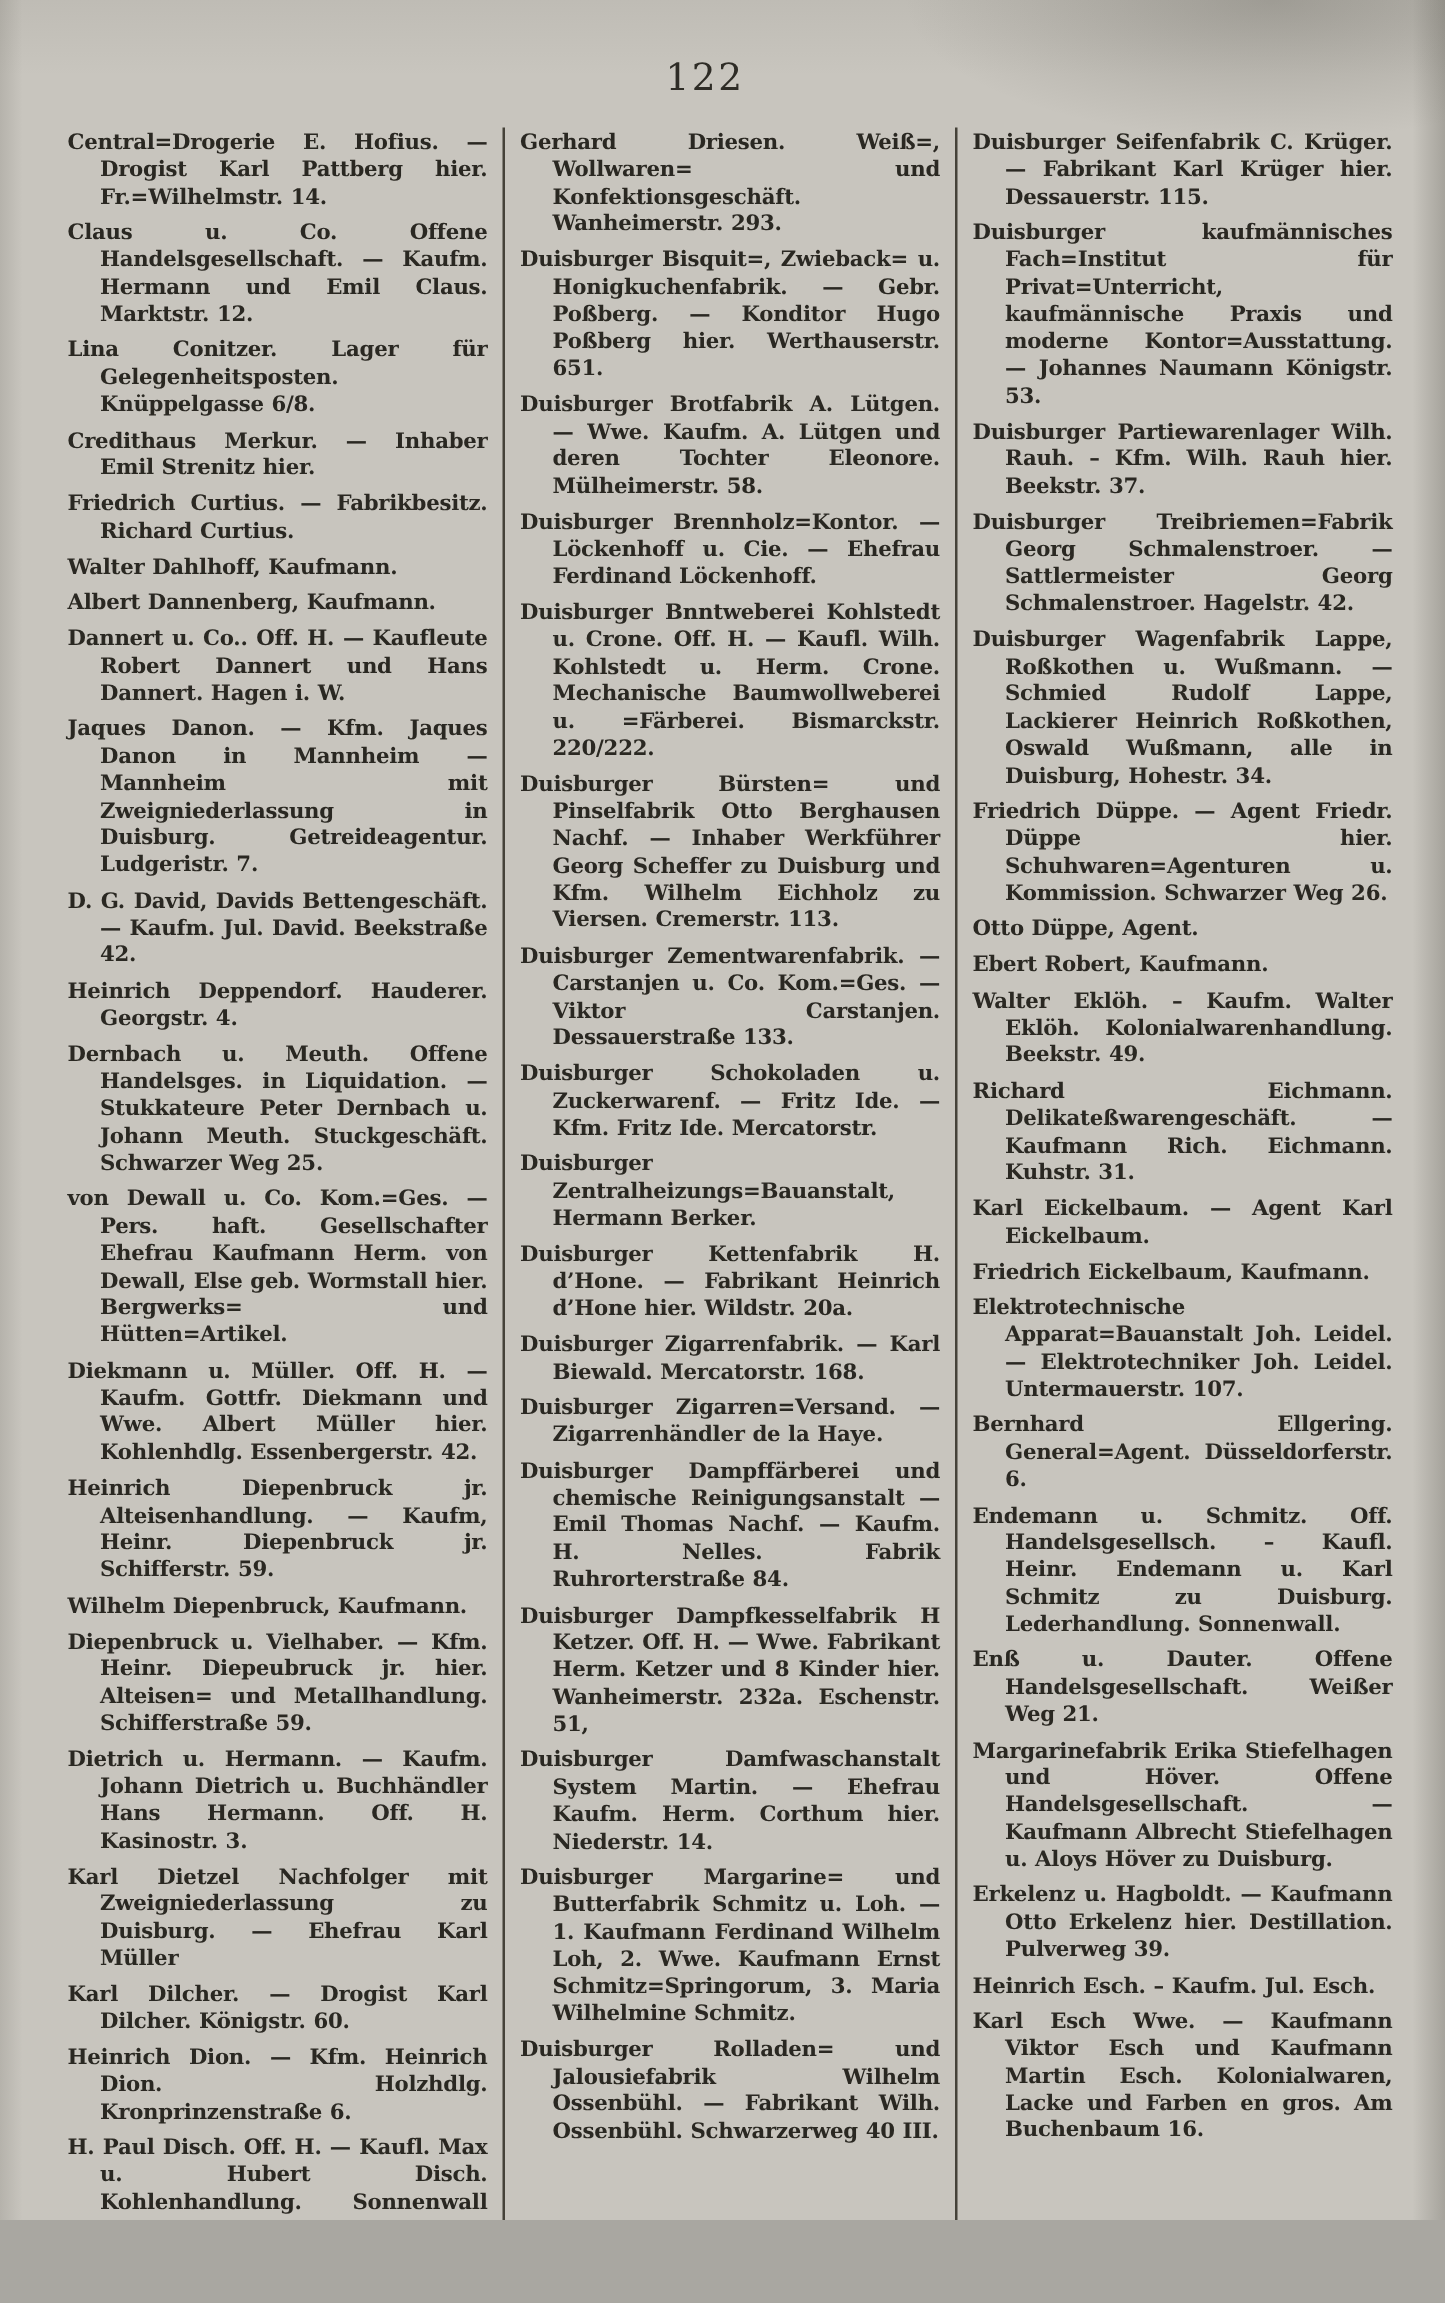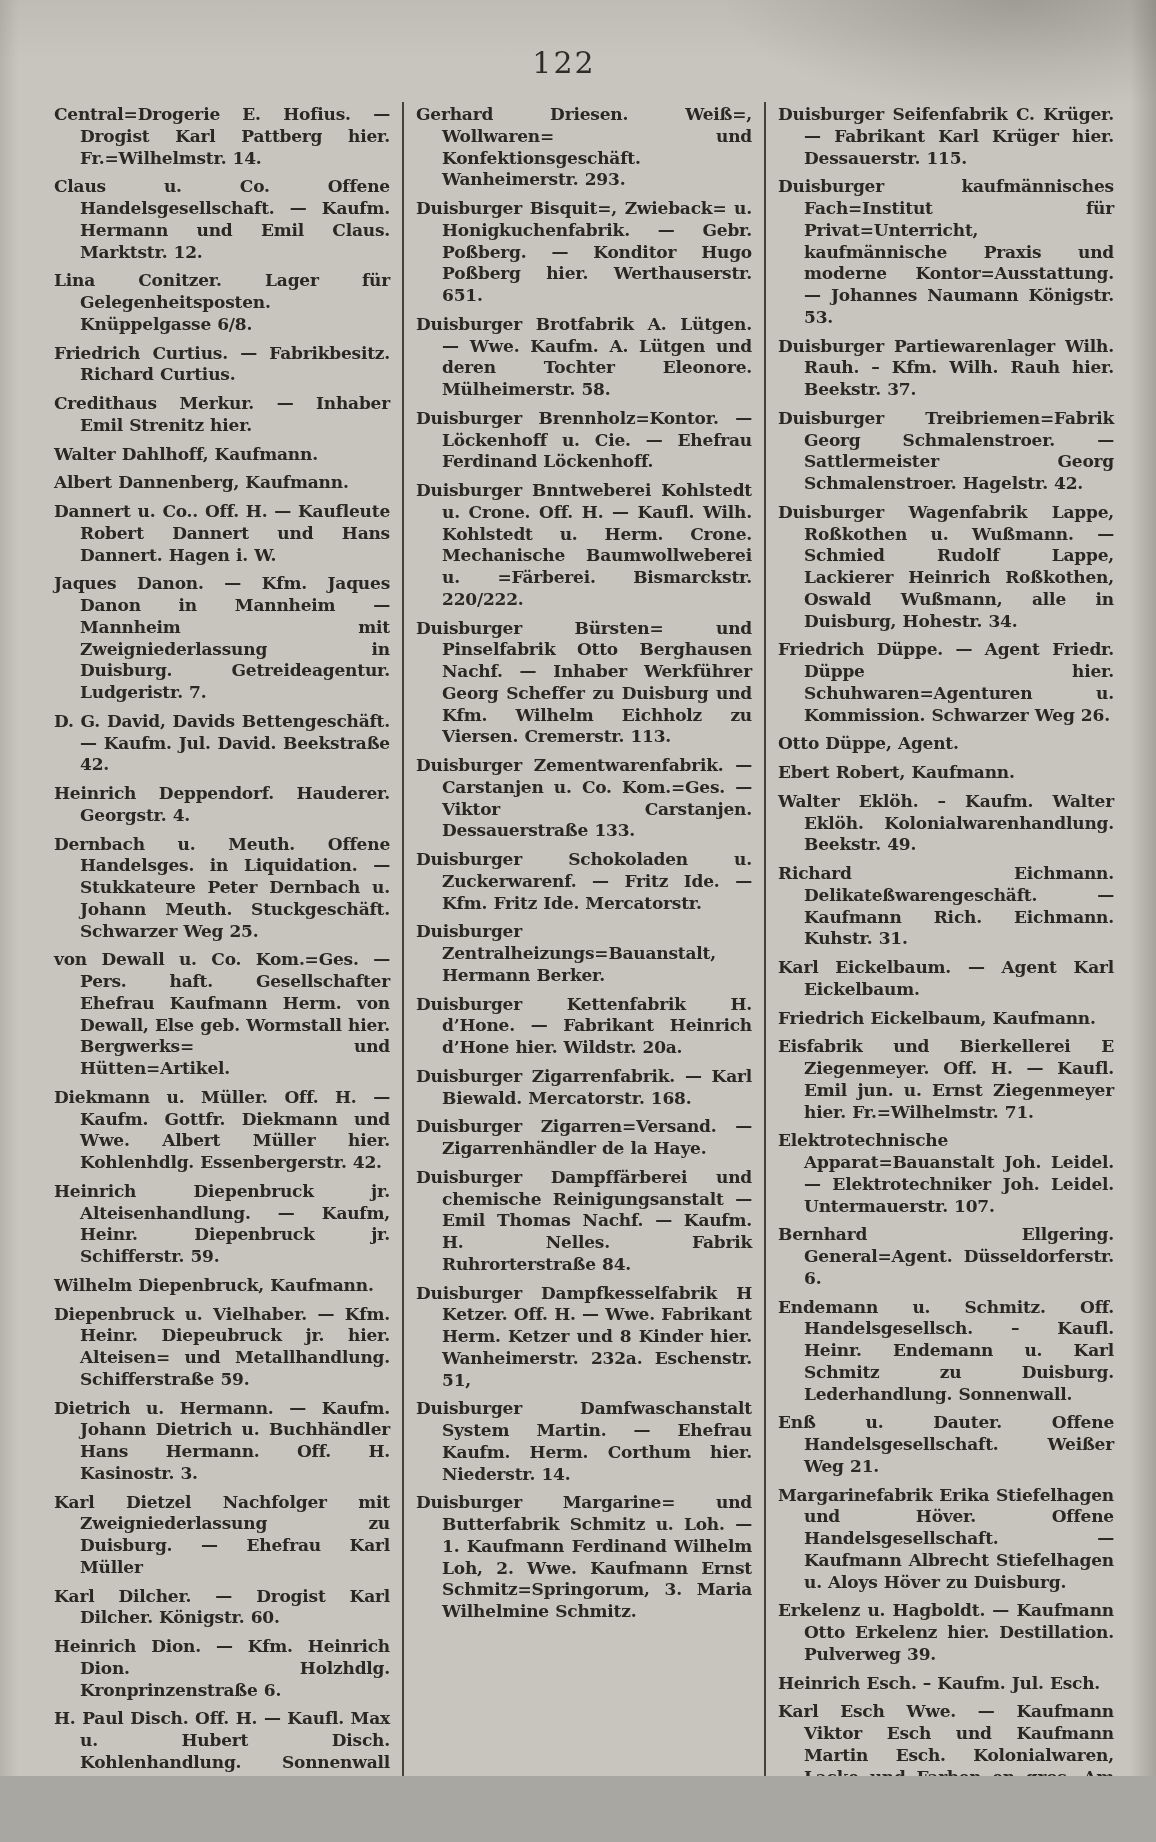--- a/index.html
+++ b/index.html
@@ -57,22 +57,22 @@
 </head>
 <body>
 
 <div class="sheet">
   <div class="page-number">122</div>
   <div class="columns">
     <div class="column">
         <p class="entry">Central=Drogerie E. Hofius. — Drogist Karl Pattberg hier. Fr.=Wilhelmstr. 14.</p>
         <p class="entry">Claus u. Co. Offene Handelsgesellschaft. — Kaufm. Hermann und Emil Claus. Marktstr. 12.</p>
         <p class="entry">Lina Conitzer. Lager für Gelegenheitsposten. Knüppelgasse 6/8.</p>
+        <p class="entry">Credithaus Merkur. — Inhaber Emil Strenitz hier.</p>
         <p class="entry">Friedrich Curtius. — Fabrikbesitz. Richard Curtius.</p>
-        <p class="entry">Credithaus Merkur. — Inhaber Emil Strenitz hier.</p>
         <p class="entry">Walter Dahlhoff, Kaufmann.</p>
         <p class="entry">Albert Dannenberg, Kaufmann.</p>
         <p class="entry">Dannert u. Co.. Off. H. — Kaufleute Robert Dannert und Hans Dannert. Hagen i. W.</p>
         <p class="entry">Jaques Danon. — Kfm. Jaques Danon in Mannheim — Mannheim mit Zweigniederlassung in Duisburg. Getreideagentur. Ludgeristr. 7.</p>
         <p class="entry">D. G. David, Davids Bettengeschäft. — Kaufm. Jul. David. Beekstraße 42.</p>
         <p class="entry">Heinrich Deppendorf. Hauderer. Georgstr. 4.</p>
         <p class="entry">Dernbach u. Meuth. Offene Handelsges. in Liquidation. — Stukkateure Peter Dernbach u. Johann Meuth. Stuckgeschäft. Schwarzer Weg 25.</p>
         <p class="entry">von Dewall u. Co. Kom.=Ges. — Pers. haft. Gesellschafter Ehefrau Kaufmann Herm. von Dewall, Else geb. Wormstall hier. Bergwerks= und Hütten=Artikel.</p>
         <p class="entry">Diekmann u. Müller. Off. H. — Kaufm. Gottfr. Diekmann und Wwe. Albert Müller hier. Kohlenhdlg. Essenbergerstr. 42.</p>
         <p class="entry">Heinrich Diepenbruck jr. Alteisenhandlung. — Kaufm, Heinr. Diepenbruck jr. Schifferstr. 59.</p>
@@ -96,35 +96,35 @@
         <p class="entry">Duisburger Zementwarenfabrik. — Carstanjen u. Co. Kom.=Ges. — Viktor Carstanjen. Dessauerstraße 133.</p>
         <p class="entry">Duisburger Schokoladen u. Zuckerwarenf. — Fritz Ide. — Kfm. Fritz Ide. Mercatorstr.</p>
         <p class="entry">Duisburger Zentralheizungs=Bauanstalt, Hermann Berker.</p>
         <p class="entry">Duisburger Kettenfabrik H. d’Hone. — Fabrikant Heinrich d’Hone hier. Wildstr. 20a.</p>
         <p class="entry">Duisburger Zigarrenfabrik. — Karl Biewald. Mercatorstr. 168.</p>
         <p class="entry">Duisburger Zigarren=Versand. — Zigarrenhändler de la Haye.</p>
         <p class="entry">Duisburger Dampffärberei und chemische Reinigungsanstalt — Emil Thomas Nachf. — Kaufm. H. Nelles. Fabrik Ruhrorterstraße 84.</p>
         <p class="entry">Duisburger Dampfkesselfabrik H Ketzer. Off. H. — Wwe. Fabrikant Herm. Ketzer und 8 Kinder hier. Wanheimerstr. 232a. Eschenstr. 51,</p>
         <p class="entry">Duisburger Damfwaschanstalt System Martin. — Ehefrau Kaufm. Herm. Corthum hier. Niederstr. 14.</p>
         <p class="entry">Duisburger Margarine= und Butterfabrik Schmitz u. Loh. — 1. Kaufmann Ferdinand Wilhelm Loh, 2. Wwe. Kaufmann Ernst Schmitz=Springorum, 3. Maria Wilhelmine Schmitz.</p>
+        <p class="entry">Duisburger Rolladen= und Jalousiefabrik Wilhelm Ossenbühl. — Fabrikant Wilh. Ossenbühl. Schwarzerweg 40 III.</p>
       </div>
     <div class="column">
         <p class="entry">Duisburger Seifenfabrik C. Krüger. — Fabrikant Karl Krüger hier. Dessauerstr. 115.</p>
         <p class="entry">Duisburger kaufmännisches Fach=Institut für Privat=Unterricht, kaufmännische Praxis und moderne Kontor=Ausstattung. — Johannes Naumann Königstr. 53.</p>
         <p class="entry">Duisburger Partiewarenlager Wilh. Rauh. – Kfm. Wilh. Rauh hier. Beekstr. 37.</p>
         <p class="entry">Duisburger Treibriemen=Fabrik Georg Schmalenstroer. — Sattlermeister Georg Schmalenstroer. Hagelstr. 42.</p>
         <p class="entry">Duisburger Wagenfabrik Lappe, Roßkothen u. Wußmann. — Schmied Rudolf Lappe, Lackierer Heinrich Roßkothen, Oswald Wußmann, alle in Duisburg, Hohestr. 34.</p>
         <p class="entry">Friedrich Düppe. — Agent Friedr. Düppe hier. Schuhwaren=Agenturen u. Kommission. Schwarzer Weg 26.</p>
         <p class="entry">Otto Düppe, Agent.</p>
         <p class="entry">Ebert Robert, Kaufmann.</p>
         <p class="entry">Walter Eklöh. – Kaufm. Walter Eklöh. Kolonialwarenhandlung. Beekstr. 49.</p>
         <p class="entry">Richard Eichmann. Delikateßwarengeschäft. — Kaufmann Rich. Eichmann. Kuhstr. 31.</p>
         <p class="entry">Karl Eickelbaum. — Agent Karl Eickelbaum.</p>
         <p class="entry">Friedrich Eickelbaum, Kaufmann.</p>
-        <p class="entry">Eisfabrik und Bierkellerei E Ziegenmeyer. Off. H. — Kaufl. Emil jun. u. Ernst Ziegenmeyer hier. Fr.=Wilhelmstr. 71.</p>
         <p class="entry">Elektrotechnische Apparat=Bauanstalt Joh. Leidel. — Elektrotechniker Joh. Leidel. Untermauerstr. 107.</p>
         <p class="entry">Bernhard Ellgering. General=Agent. Düsseldorferstr. 6.</p>
         <p class="entry">Endemann u. Schmitz. Off. Handelsgesellsch. – Kaufl. Heinr. Endemann u. Karl Schmitz zu Duisburg. Lederhandlung. Sonnenwall.</p>
         <p class="entry">Enß u. Dauter. Offene Handelsgesellschaft. Weißer Weg 21.</p>
         <p class="entry">Margarinefabrik Erika Stiefelhagen und Höver. Offene Handelsgesellschaft. — Kaufmann Albrecht Stiefelhagen u. Aloys Höver zu Duisburg.</p>
         <p class="entry">Erkelenz u. Hagboldt. — Kaufmann Otto Erkelenz hier. Destillation. Pulverweg 39.</p>
         <p class="entry">Heinrich Esch. – Kaufm. Jul. Esch.</p>
         <p class="entry">Karl Esch Wwe. — Kaufmann Viktor Esch und Kaufmann Martin Esch. Kolonialwaren, Lacke und Farben en gros. Am Buchenbaum 16.</p>
       </div>
   </div>

